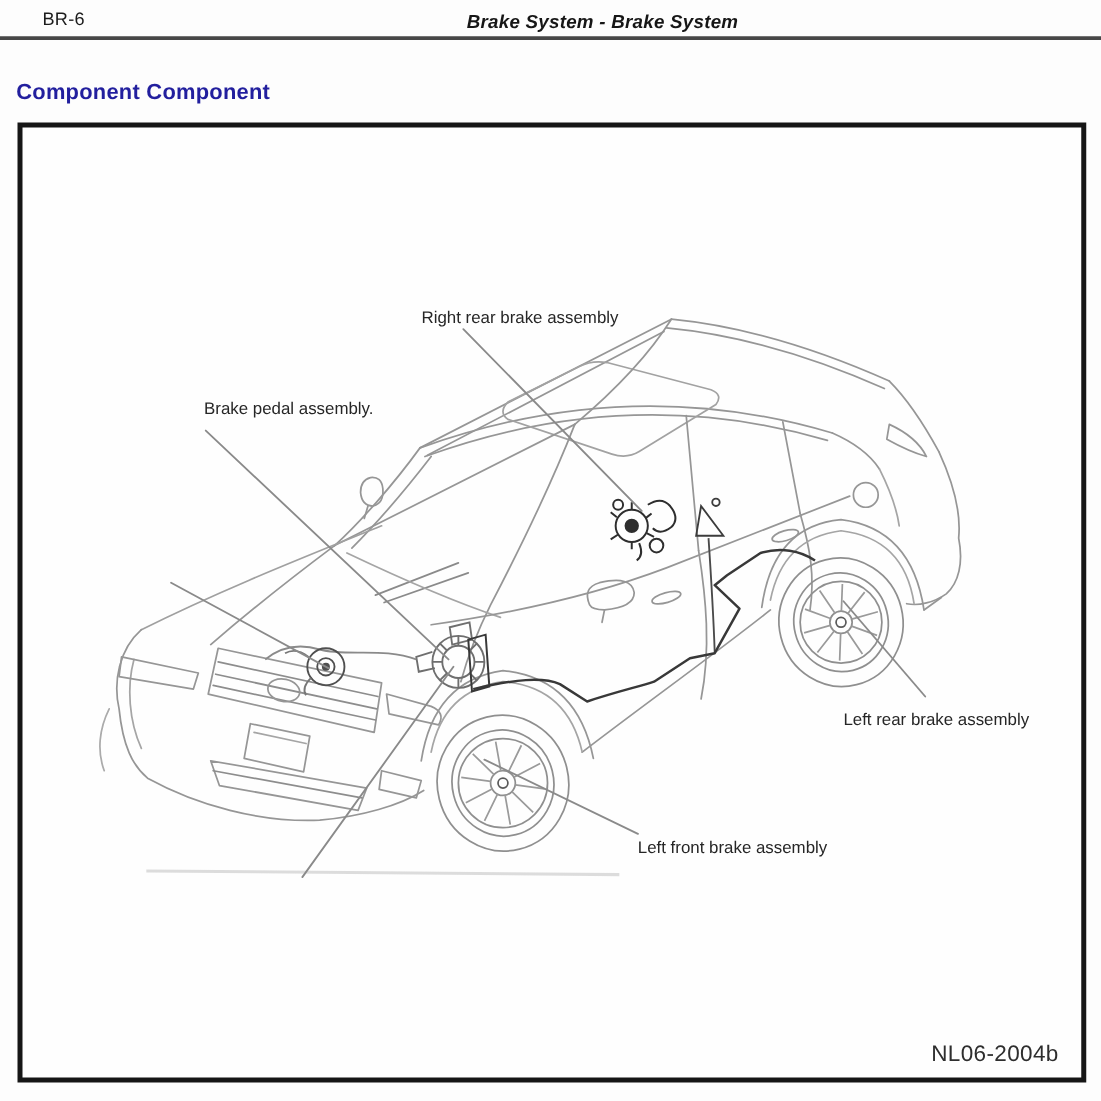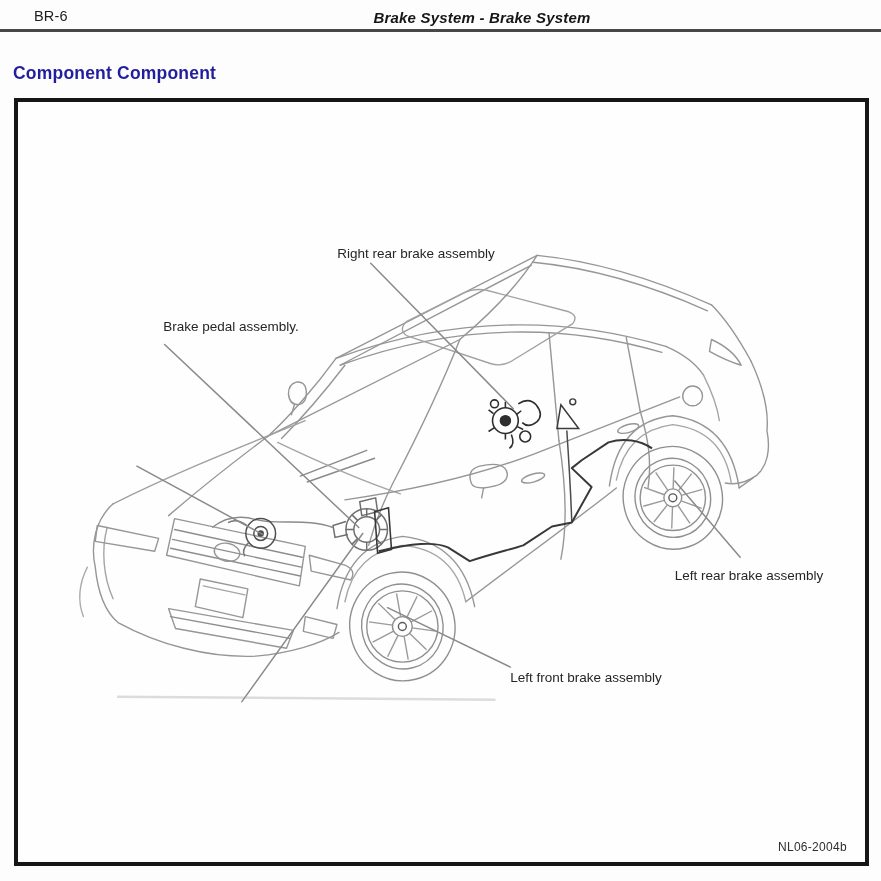--- a/index.html
+++ b/index.html
@@ -41,21 +41,21 @@
   }
   .lbl.wrap{white-space:normal;}
   .lbl-right-rear{left:398px;top:152px;}
   .lbl-brake-pedal{left:201px;top:225px;margin-left:12px;}
   .lbl-right-front{left:107px;top:344px;width:132px;}
   .lbl-vacuum-booster{left:218px;top:630px;width:237px;}
   .lbl-left-front{left:568px;top:576px;}
   .lbl-left-rear{left:731px;top:474px;}
   .figure-code{
     position:absolute;right:18px;bottom:8px;
-    font-size:12px;color:#2e2e2e;letter-spacing:.3px;
+    font-size:18px;color:#2e2e2e;letter-spacing:.3px;
   }
 </style>
 </head>
 <body>
 
 <header>
   <span class="page-number">BR-6</span>
   <span class="header-title">Brake System - Brake System</span>
   <div class="header-rule"></div>
 </header>

